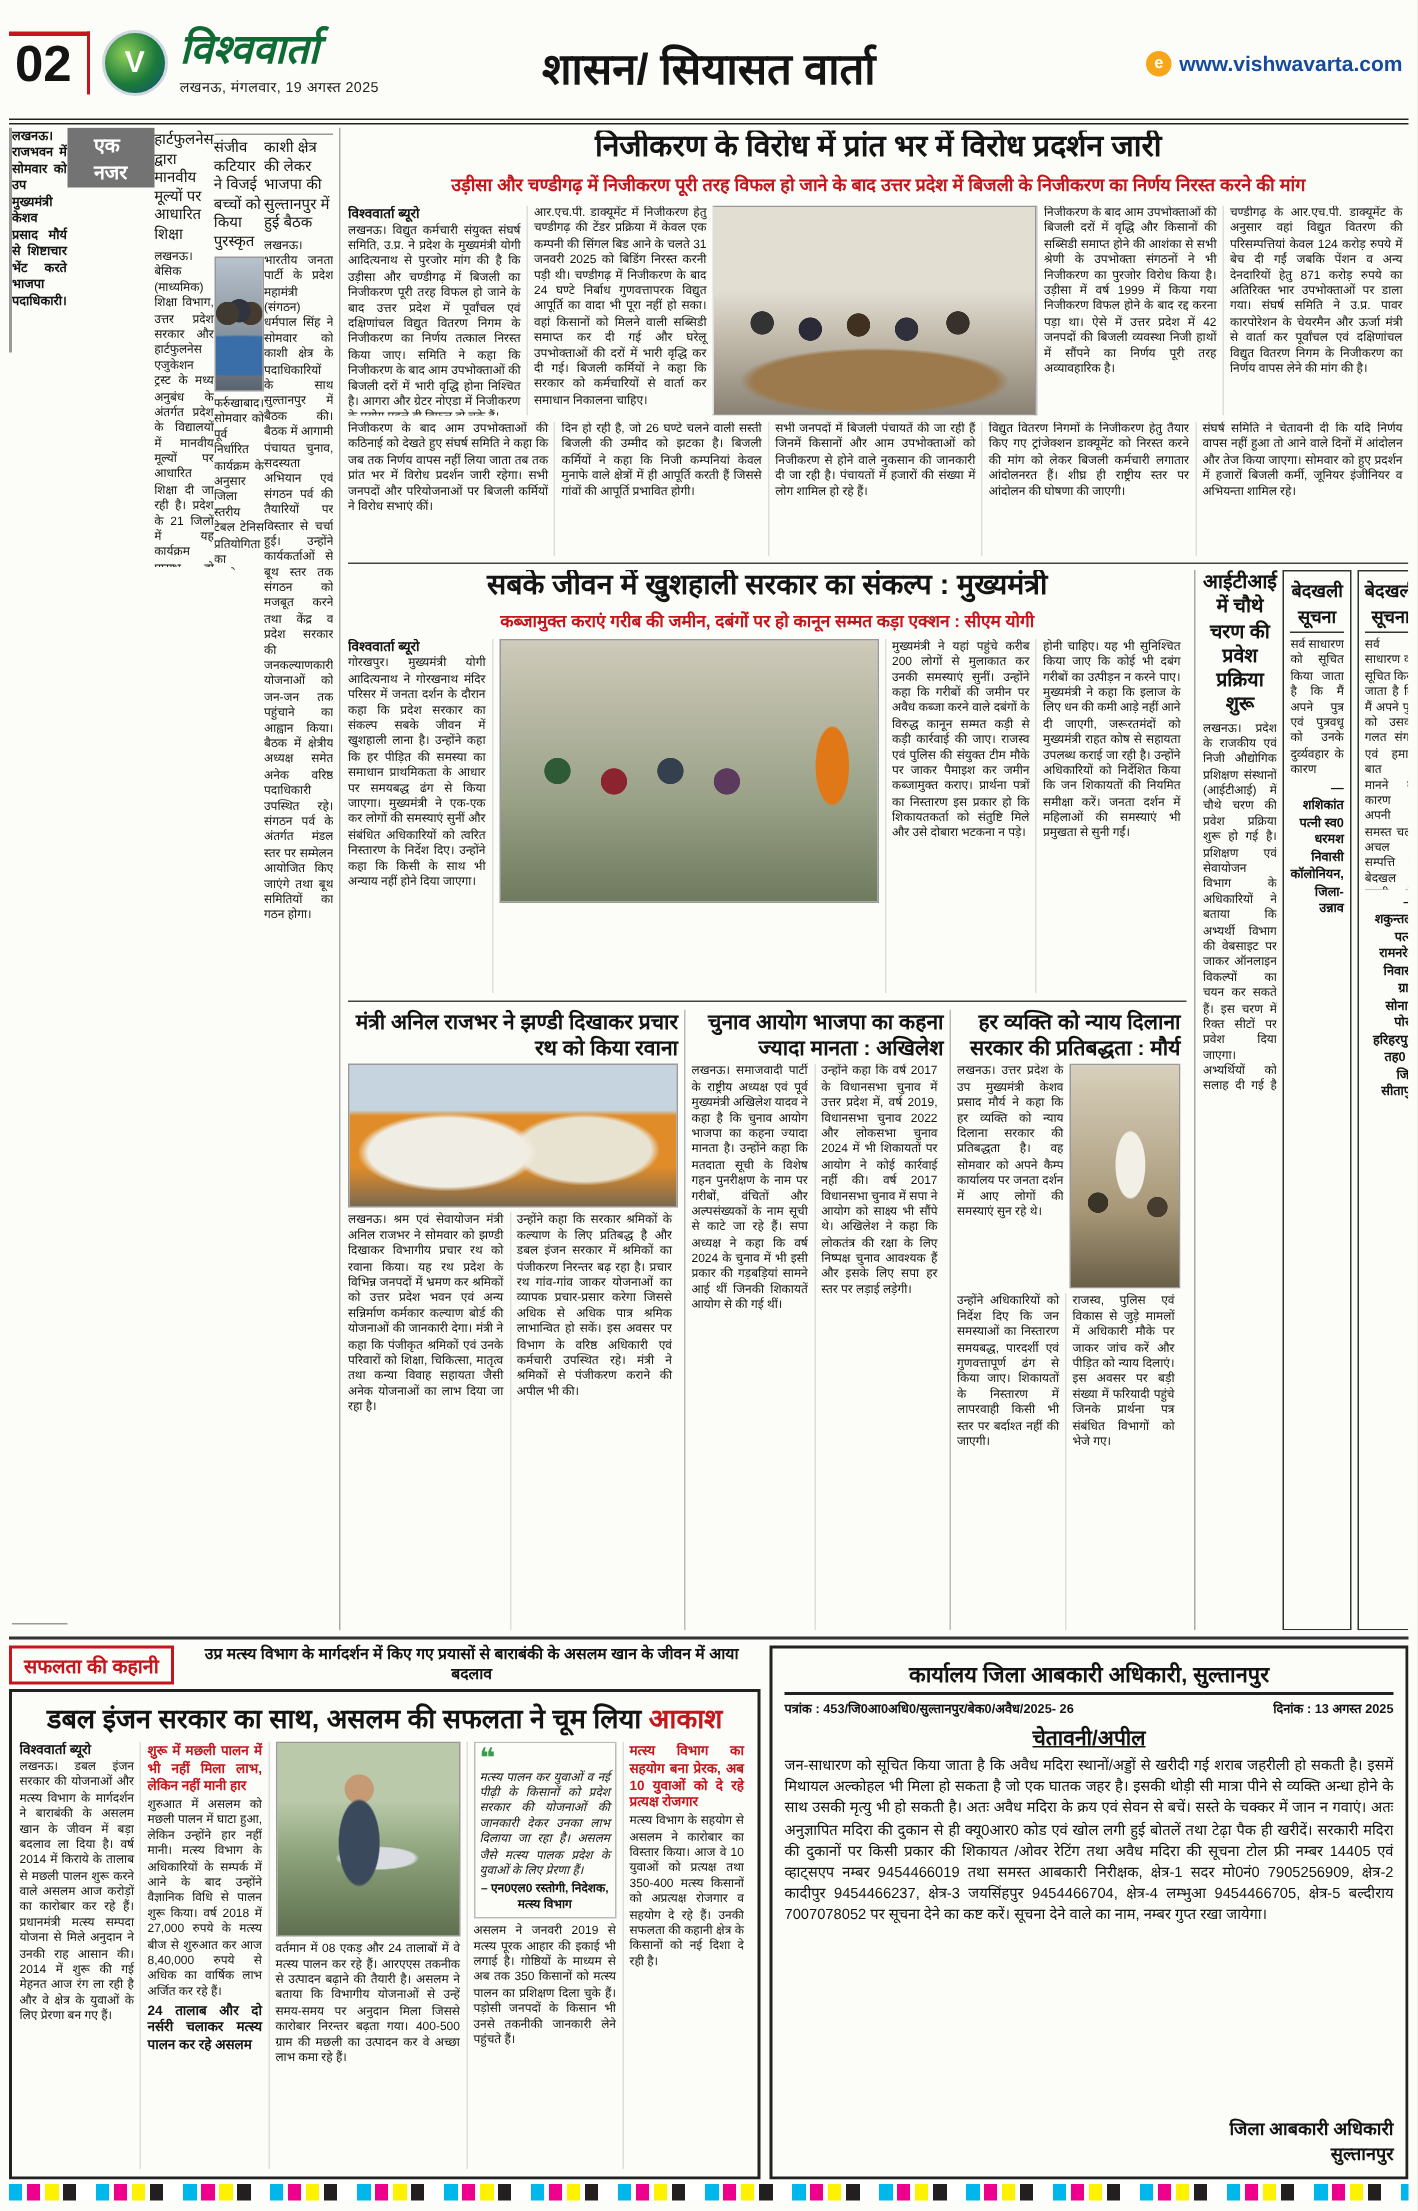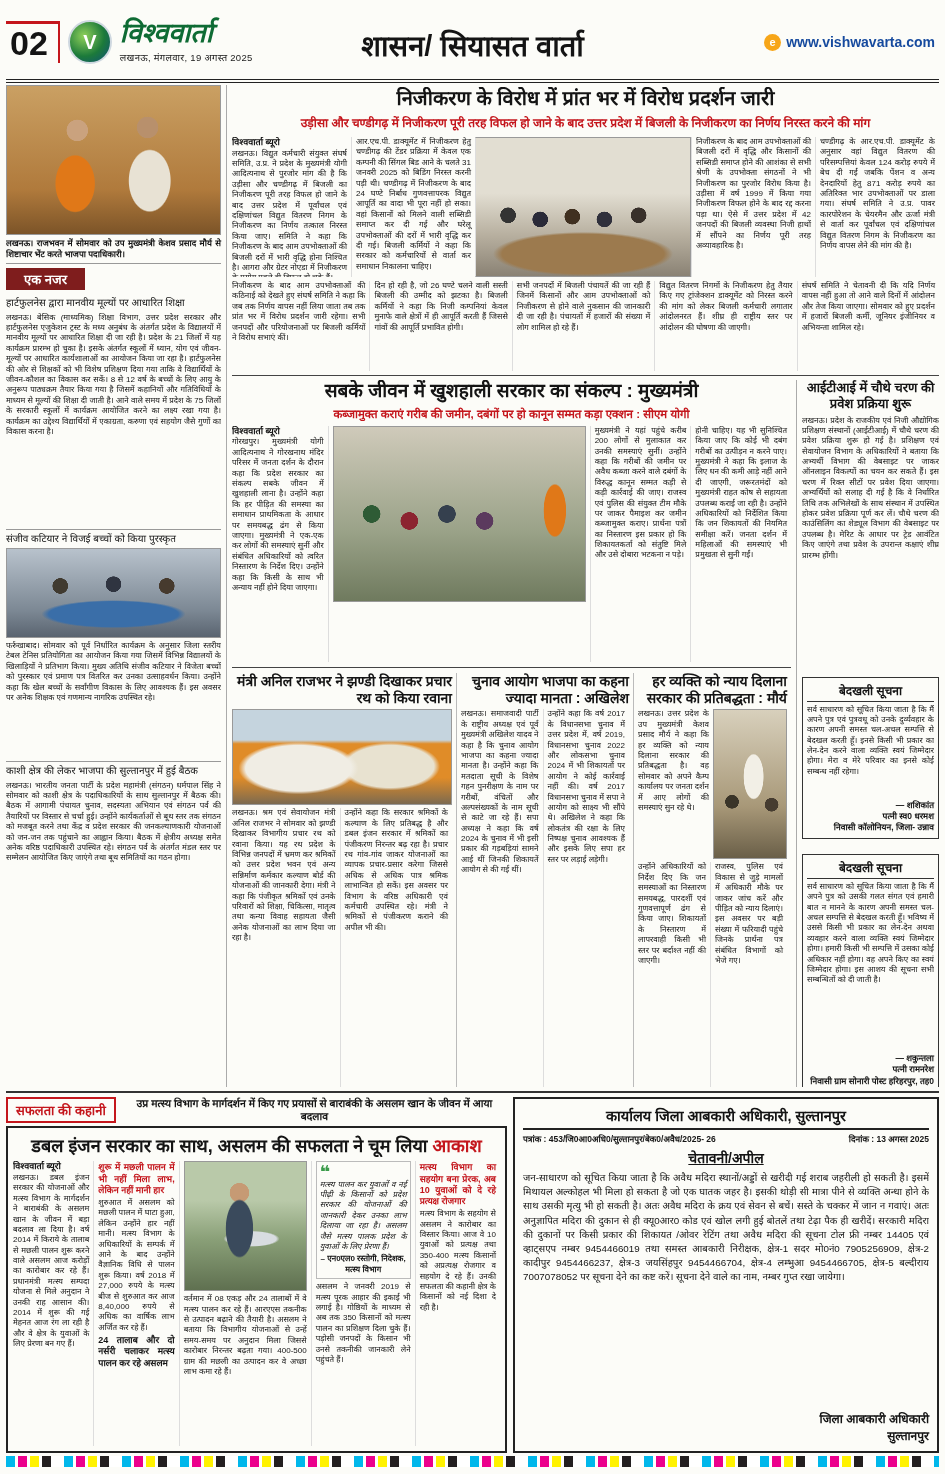--- a/index.html
+++ b/index.html
@@ -21,31 +21,31 @@
 .bodytext{font-size:8px;line-height:1.3;text-align:justify;overflow:hidden}
 .byline{font-weight:800;font-size:9px;margin-bottom:1px}
 .photo{background:#ccc;border:1px solid #999;position:relative;overflow:hidden}
 .caption{font-size:8.5px;font-weight:600;line-height:1.3;text-align:justify}
 .cols{display:flex}
 .cols>*{flex:1;padding:0 4px;min-width:0}
 .cols>*:first-child{padding-left:0}
 .cols>*+*{border-left:1px solid #ddd}
 
 .content-row{display:flex;height:1002px;overflow:hidden}
-.left-col{width:221px;padding-right:5px;border-right:1px solid #aaa;display:flex;flex-direction:column;overflow:hidden}
+.left-col{width:221px;padding-right:5px;border-right:1px solid #aaa;display:flex;flex-direction:row;overflow:hidden}
 .right-main{flex:1;padding-left:5px;display:flex;flex-direction:column;overflow:hidden;min-width:0}
 
 .photo-handshake{height:150px;margin-bottom:3px;background:
  radial-gradient(circle 11px at 33% 30%,#caa27e 0 95%,transparent 100%),
  radial-gradient(circle 11px at 66% 28%,#b8906c 0 95%,transparent 100%),
  radial-gradient(ellipse 32px 46px at 32% 66%,#e07818 0 60%,transparent 63%),
  radial-gradient(ellipse 34px 50px at 67% 64%,#e8e2d4 0 60%,transparent 63%),
  linear-gradient(180deg,#caa063,#b07a3c 70%,#7c5428)}
 .lc-caption{margin-bottom:4px;border-bottom:1px solid #999;padding-bottom:3px}
-.ek-najar{display:inline-block;background:#7f1d1d;color:#fff;font-weight:800;font-size:13px;padding:2px 18px;margin-bottom:4px;align-self:flex-start}
+.ek-najar{display:inline-block;background:#737373;color:#fff;font-weight:800;font-size:13px;padding:2px 18px;margin-bottom:4px;align-self:flex-start}
 .ln-article{border-top:1px solid #999;margin-top:4px;padding-top:3px;display:flex;flex-direction:column}
 .ln-article:first-of-type{border-top:none;margin-top:0}
 .ln-head{font-size:10px;font-weight:400;text-align:left;line-height:1.25;margin-bottom:3px}
 .photo-tt{height:90px;margin-bottom:3px;background:
  radial-gradient(ellipse 72px 14px at 50% 74%,#3a6ea8 0 90%,transparent),
  radial-gradient(circle 8px at 25% 42%,#403a30 0 95%,transparent),
  radial-gradient(circle 8px at 50% 40%,#2f3440 0 95%,transparent),
  radial-gradient(circle 8px at 75% 42%,#463a2e 0 95%,transparent),
  linear-gradient(180deg,#b8c2cc,#7c8894 70%,#5a6470)}
 .ln-body-1{height:212px}
@@ -61,21 +61,21 @@
  radial-gradient(circle 8px at 30% 59%,#2a2a38 0 95%,transparent),
  radial-gradient(circle 8px at 45% 57%,#403020 0 95%,transparent),
  radial-gradient(circle 8px at 60% 59%,#30303c 0 95%,transparent),
  radial-gradient(circle 8px at 76% 56%,#38302a 0 95%,transparent),
  radial-gradient(ellipse 90px 22px at 50% 84%,#9c7a4e 0 90%,transparent),
  linear-gradient(180deg,#e2ded2 0 40%,#b8b0a0 70%,#8a8274)}
 .lead-bottom{height:90px;margin-top:4px;overflow:hidden}
 
 .mid-row{display:flex;flex:1;margin-top:4px;overflow:hidden;min-height:0}
 .center-col{flex:1;padding-right:5px;border-right:1px solid #aaa;display:flex;flex-direction:column;min-width:0}
-.right-rail{width:142px;flex:none;padding-left:5px;display:flex;flex-direction:column;gap:15px;overflow:hidden}
+.right-rail{width:142px;flex:none;padding-left:5px;display:flex;flex-direction:row;gap:4px;overflow:hidden}
 
 .cm-story{border-bottom:1.5px solid #444;padding-bottom:5px}
 .cm-headline{font-size:19px;font-weight:800;text-align:center;line-height:1.2;margin-bottom:3px;white-space:nowrap;overflow:hidden}
 .cm-subhead{font-size:11.5px;font-weight:700;color:#c4161c;text-align:center;margin-bottom:5px;white-space:nowrap;overflow:hidden}
 .cm-row{height:236px;overflow:hidden}
 .cm-photo-block{flex:0 0 262px}
 .cm-photo{height:176px;background:
  radial-gradient(ellipse 18px 42px at 88% 48%,#e07818 0 60%,transparent 64%),
  radial-gradient(circle 9px at 15% 50%,#2e5b35 0 95%,transparent),
  radial-gradient(circle 9px at 30% 54%,#8c2430 0 95%,transparent),

